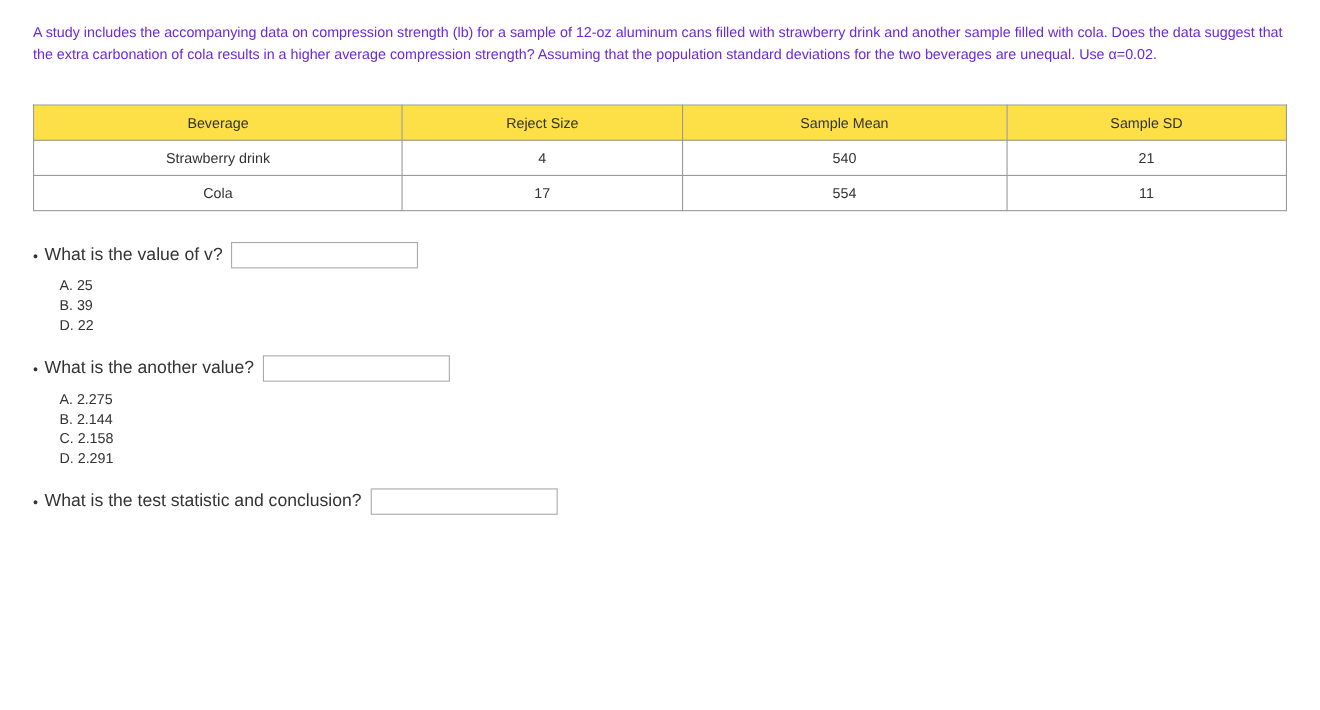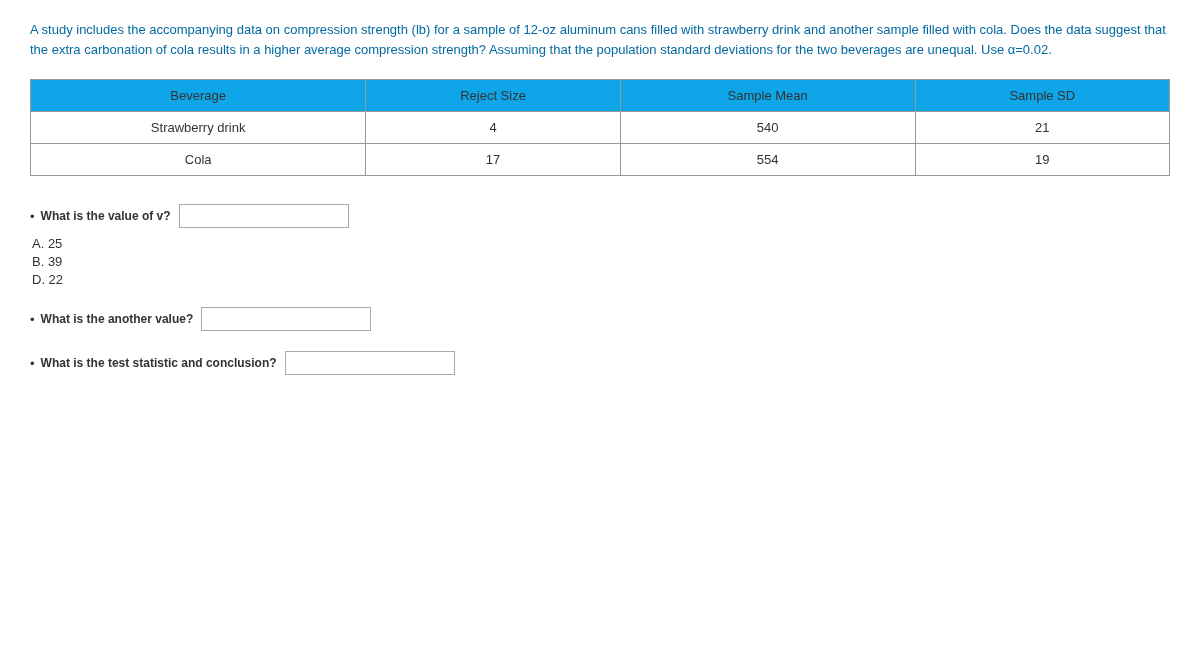--- a/index.html
+++ b/index.html
@@ -12,63 +12,62 @@
       font-size: 13px;
       color: #333;
       background: #fff;
       padding: 20px 30px;
       width: 1200px;
       min-height: 645px;
     }
     .intro-text {
       font-size: 13px;
       line-height: 1.5;
-      margin-bottom: 20px;
-      color: #0369a1;
+      margin-bottom: 36px;
+      color: #6d28d9;
     }
     table {
       width: 100%;
       border-collapse: collapse;
       margin-bottom: 28px;
     }
     table th, table td {
       border: 1px solid #999;
       padding: 8px 12px;
       text-align: center;
       font-size: 13px;
     }
     table th {
       font-weight: normal;
-      background: #0ea5e9;
+      background: #fde047;
     }
     .question-block {
       margin-bottom: 20px;
     }
     .question-row {
       display: flex;
       align-items: center;
       margin-bottom: 8px;
     }
     .bullet {
       margin-right: 6px;
       font-size: 13px;
     }
     .question-text {
-      font-size: 12px;
+      font-size: 16px;
       margin-right: 8px;
-      font-weight: bold;
     }
     .answer-box {
       border: 1px solid #aaa;
       width: 170px;
       height: 24px;
       display: inline-block;
     }
     .options {
-      margin-left: 2px;
+      margin-left: 24px;
     }
     .option {
       font-size: 13px;
       margin-bottom: 3px;
       color: #333;
     }
     sub {
       font-size: 10px;
     }
   </style>
@@ -90,21 +89,21 @@
       <tr>
         <td>Strawberry drink</td>
         <td>4</td>
         <td>540</td>
         <td>21</td>
       </tr>
       <tr>
         <td>Cola</td>
         <td>17</td>
         <td>554</td>
-        <td>19</td>
+        <td>11</td>
       </tr>
     </tbody>
 </table>
 
 <div id="questions-container">
     <div class="question-block">
       <div class="question-row">
         <span class="bullet">•</span>
         <span class="question-text">What is the value of v?</span>
         <span class="answer-box"></span>
@@ -114,20 +113,26 @@
         <p class="option">B. 39</p>
         <p class="option">D. 22</p>
       </div>
     </div>
     <div class="question-block">
       <div class="question-row">
         <span class="bullet">•</span>
         <span class="question-text">What is the another value?</span>
         <span class="answer-box"></span>
       </div>
+      <div class="options">
+        <p class="option">A. 2.275</p>
+        <p class="option">B. 2.144</p>
+        <p class="option">C. 2.158</p>
+        <p class="option">D. 2.291</p>
+      </div>
     </div>
     <div class="question-block">
       <div class="question-row">
         <span class="bullet">•</span>
         <span class="question-text">What is the test statistic and conclusion?</span>
         <span class="answer-box"></span>
       </div>
     </div>
   </div>
 

